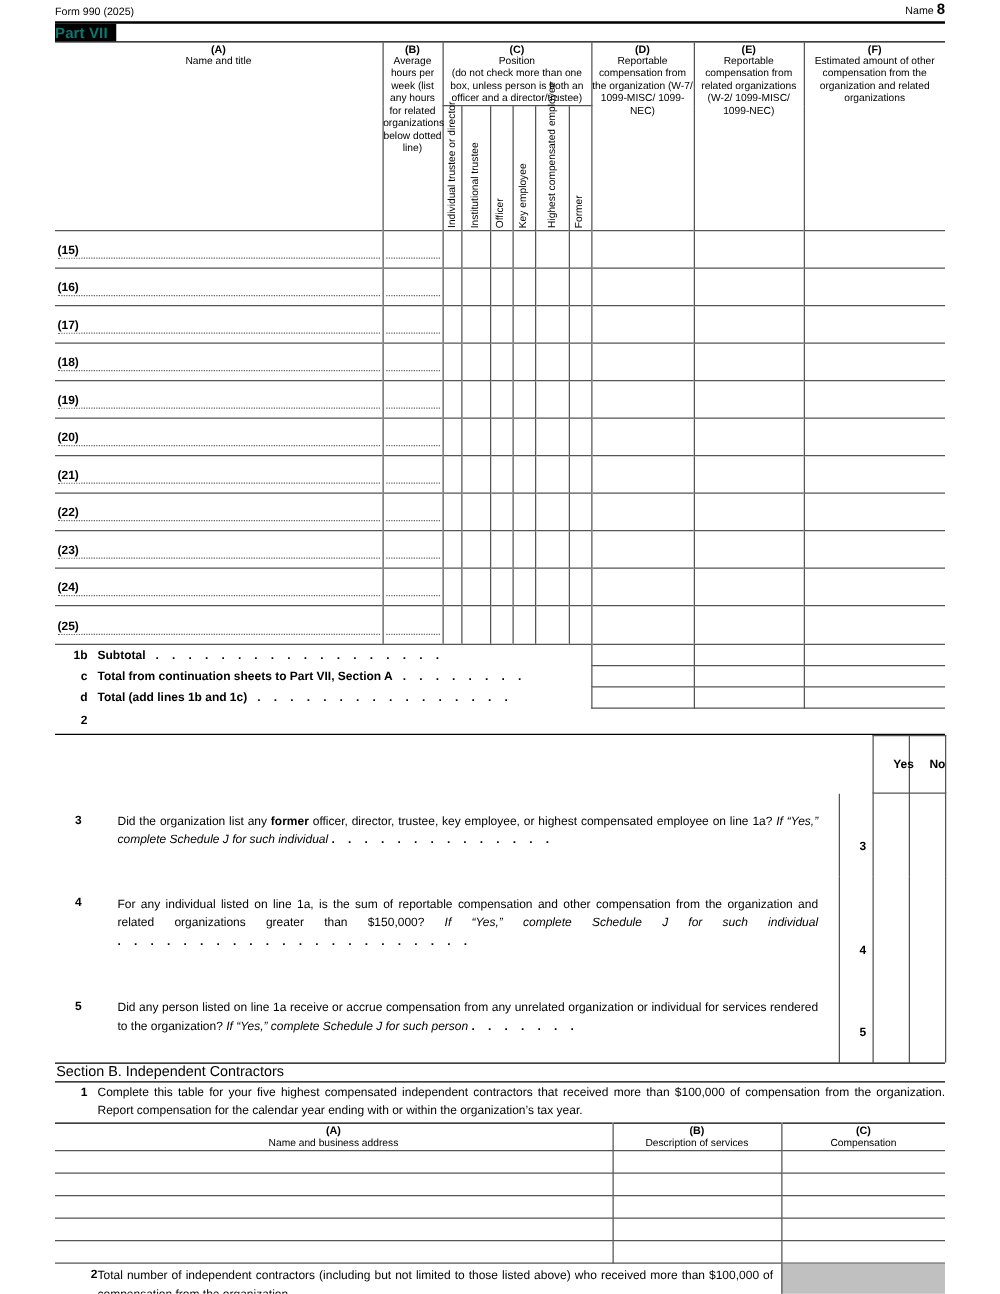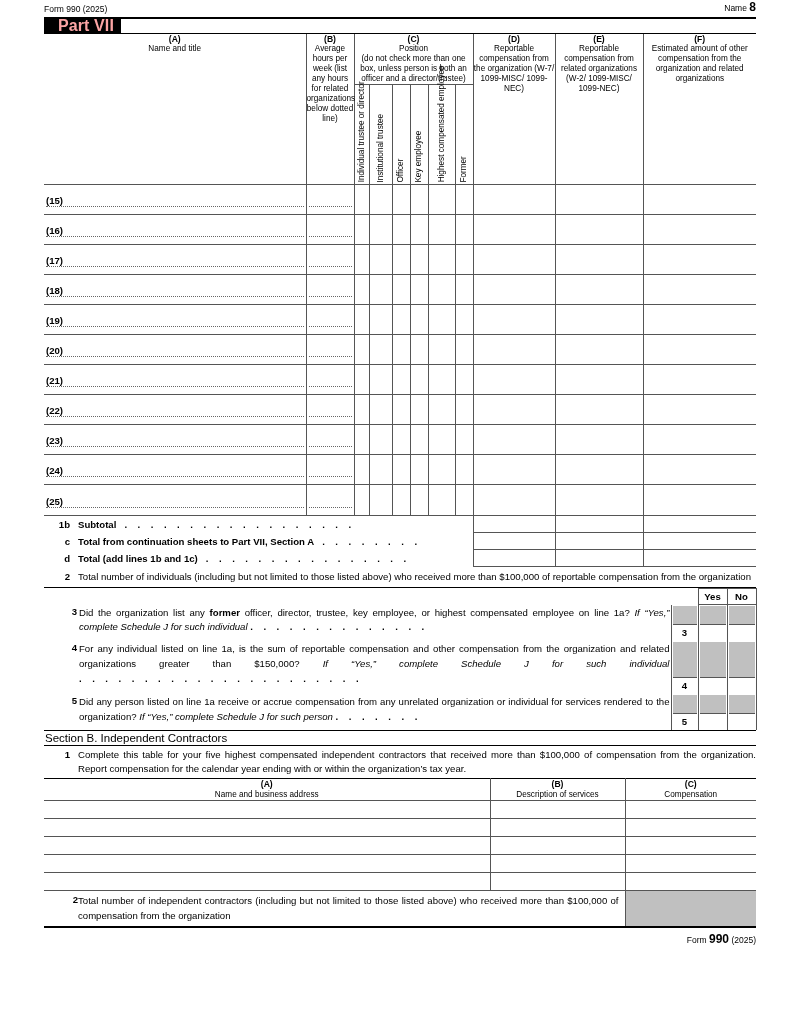--- a/index.html
+++ b/index.html
@@ -30,23 +30,23 @@
   .topline .right b { font-size: 12px; }
 
   
   .partbar {
     display: flex; align-items: stretch;
     border-top: 2.2px solid #000;
     border-bottom: 1.2px solid #000;
     height: 17px;
   }
   .partbadge {
-    background: #000; color: #fca5a5;
-    font-weight: bold; font-size: 16px;
-    padding: 0 7px 0 14px;
+    background: #000; color: #0f766e;
+    font-weight: bold; font-size: 12px;
+    padding: 0 7px 0 0;
     display: flex; align-items: center;
     letter-spacing: .1px;
   }
   .parttitle {
     font-weight: bold; font-size: 12px;
     padding-left: 9px;
     display: flex; align-items: center;
     white-space: nowrap;
   }
   .parttitle i { font-weight: normal; font-style: italic; padding-left: 3px;}
@@ -105,21 +105,21 @@
   
   .line2 {
     display: flex; font-size: 9.6px; line-height: 1.45;
     padding: 3px 0 3px 0;
   }
   .line2 .n { width: 34px; text-align: right; padding-right: 8px; font-weight: bold;}
   .line2 .t { flex: 1; }
 
   
   .qtable { border-collapse: collapse; width: 712px; table-layout: fixed; }
-  .qtable td { padding: 1px; vertical-align: top; margin-left: 46px; }
+  .qtable td { padding: 16px; vertical-align: top; margin-left: 46px; }
   .yn-head { text-align: center; font-weight: bold; font-size: 9.6px; height: 13px; line-height: 13px;}
   .shade { background: #c0c0c0; }
   .qtext {
     font-size: 9.6px; line-height: 1.52;
     padding: 2px 6px 2px 0;
     text-align: justify;
   }
   .qtext i { font-style: italic; }
   .qtext b { font-weight: bold; }
   .qnum { width: 34px; text-align: right; padding-right: 8px; font-size: 9.6px; font-weight: bold; padding-top: 2px;}
@@ -483,21 +483,20 @@
           </td>
           <td class="subrow hb vr vl"></td>
           <td class="subrow hb vr"></td>
           <td class="subrow hb"></td>
         </tr>
       </tbody>
   </table>
 
   <div class="line2 hbk" style="border-bottom:1.2px solid #000;">
     <div class="n">2</div>
-    <div class="t">Total number of individuals (including but not limited to those listed above) who received more than $100,000 of reportable compensation from the organization</div>
   </div>
 
   <table class="qtable">
     <colgroup>
       <col style="width:34px">
         <col style="width:593px">
       <col style="width:27px">
         <col style="width:29px">
         <col style="width:29px">
     </colgroup>

